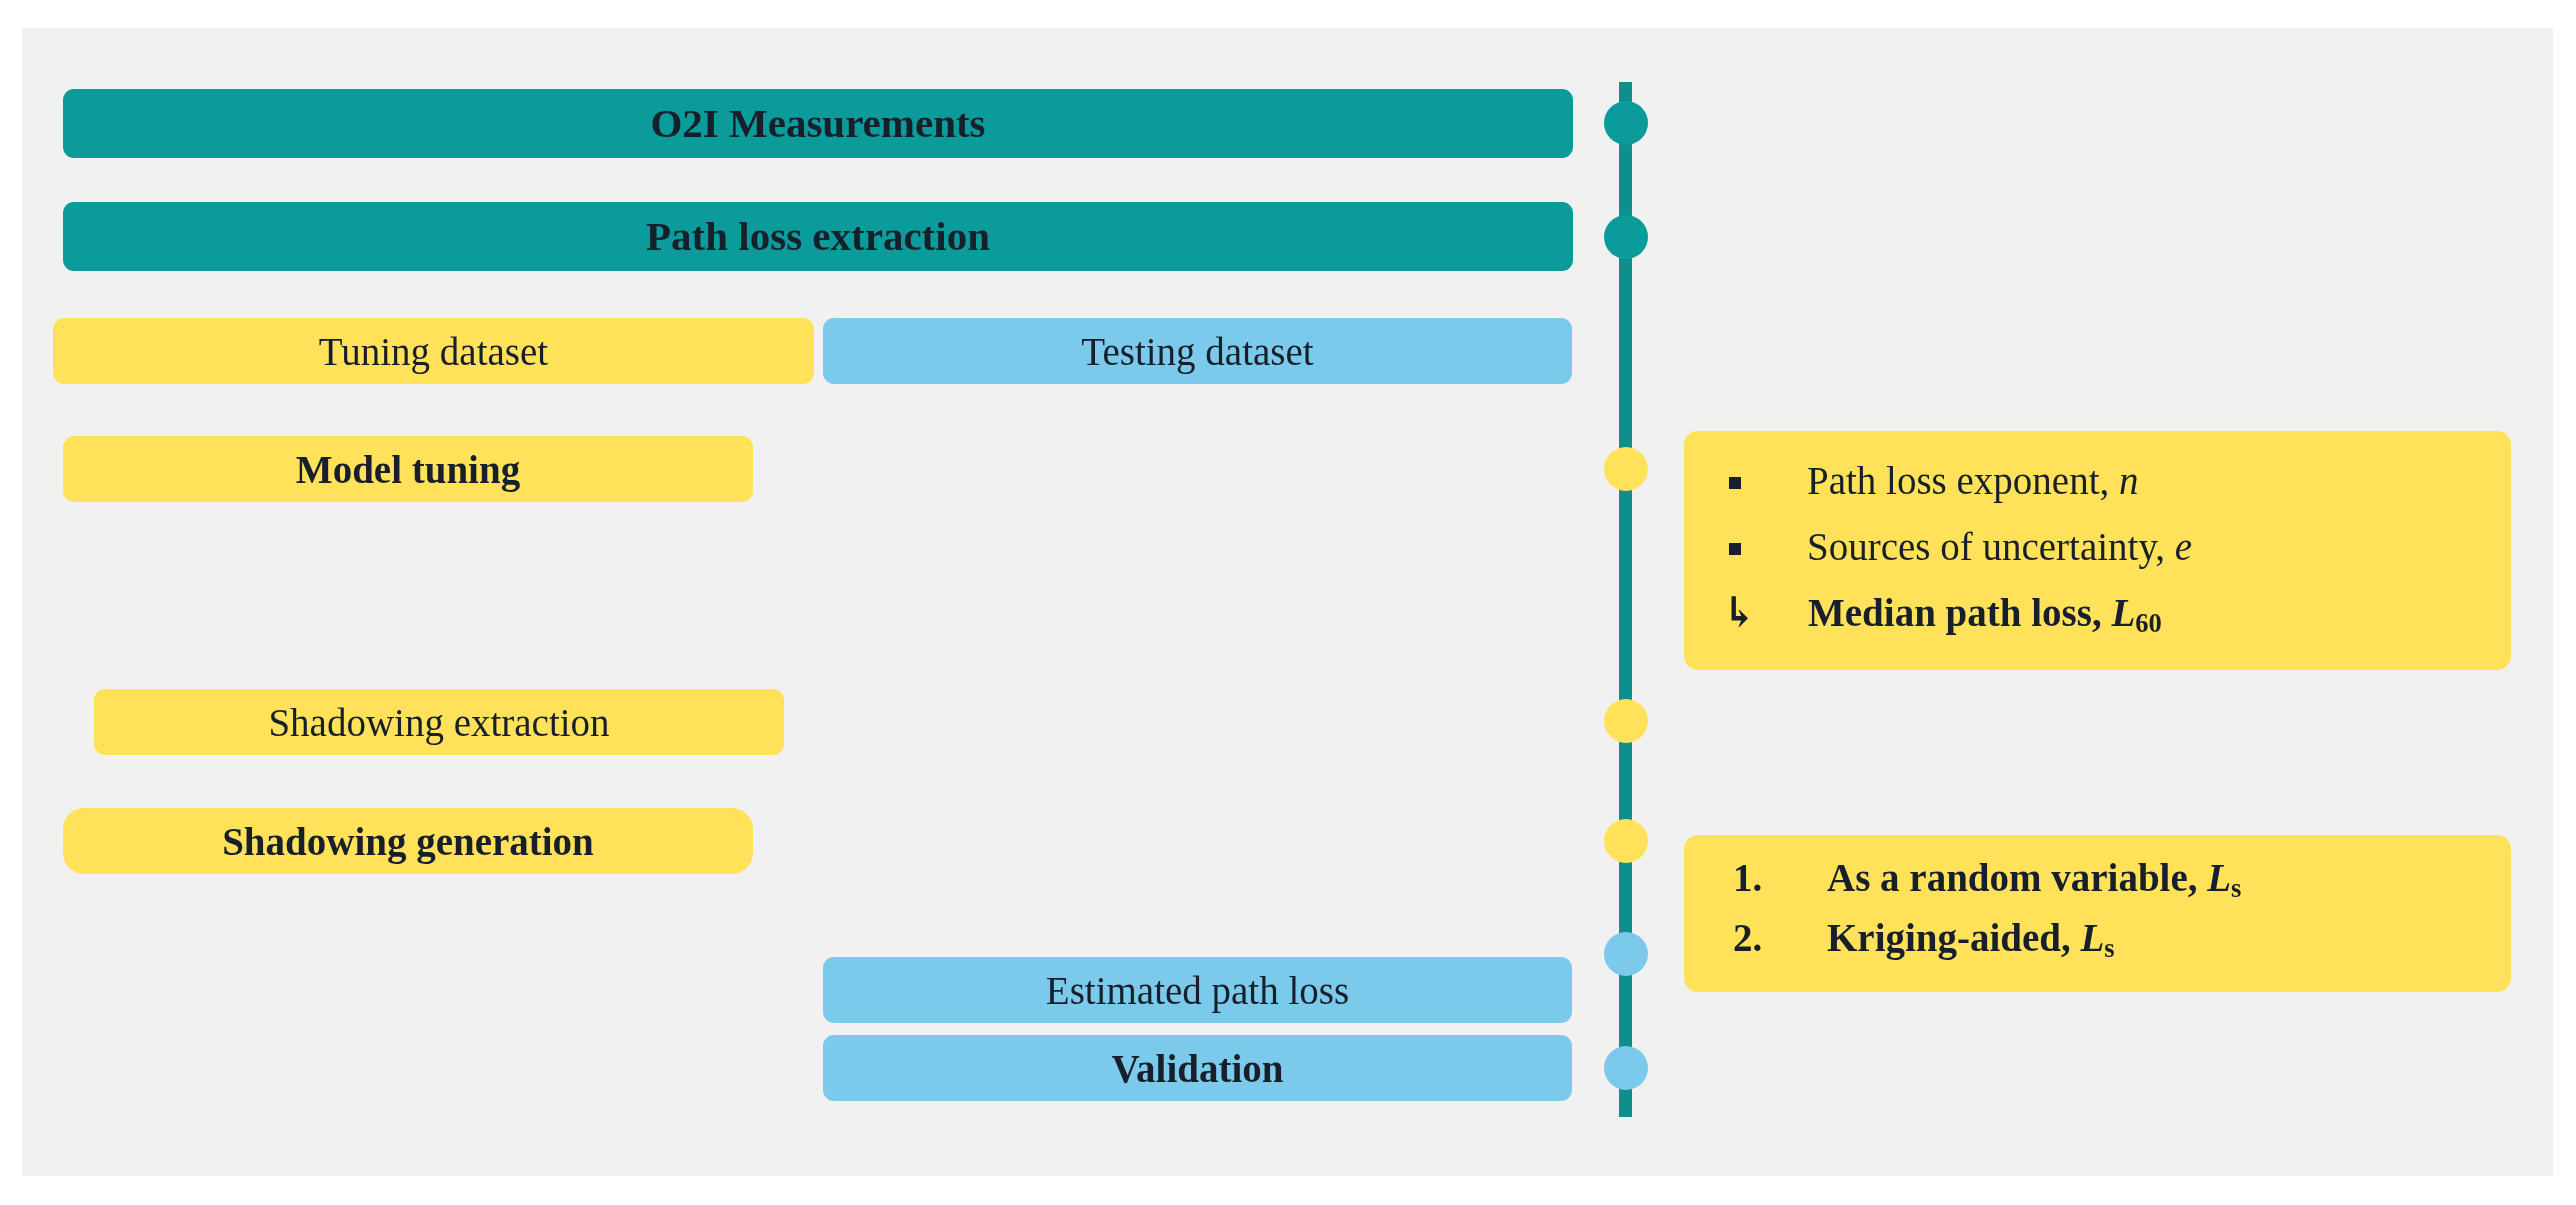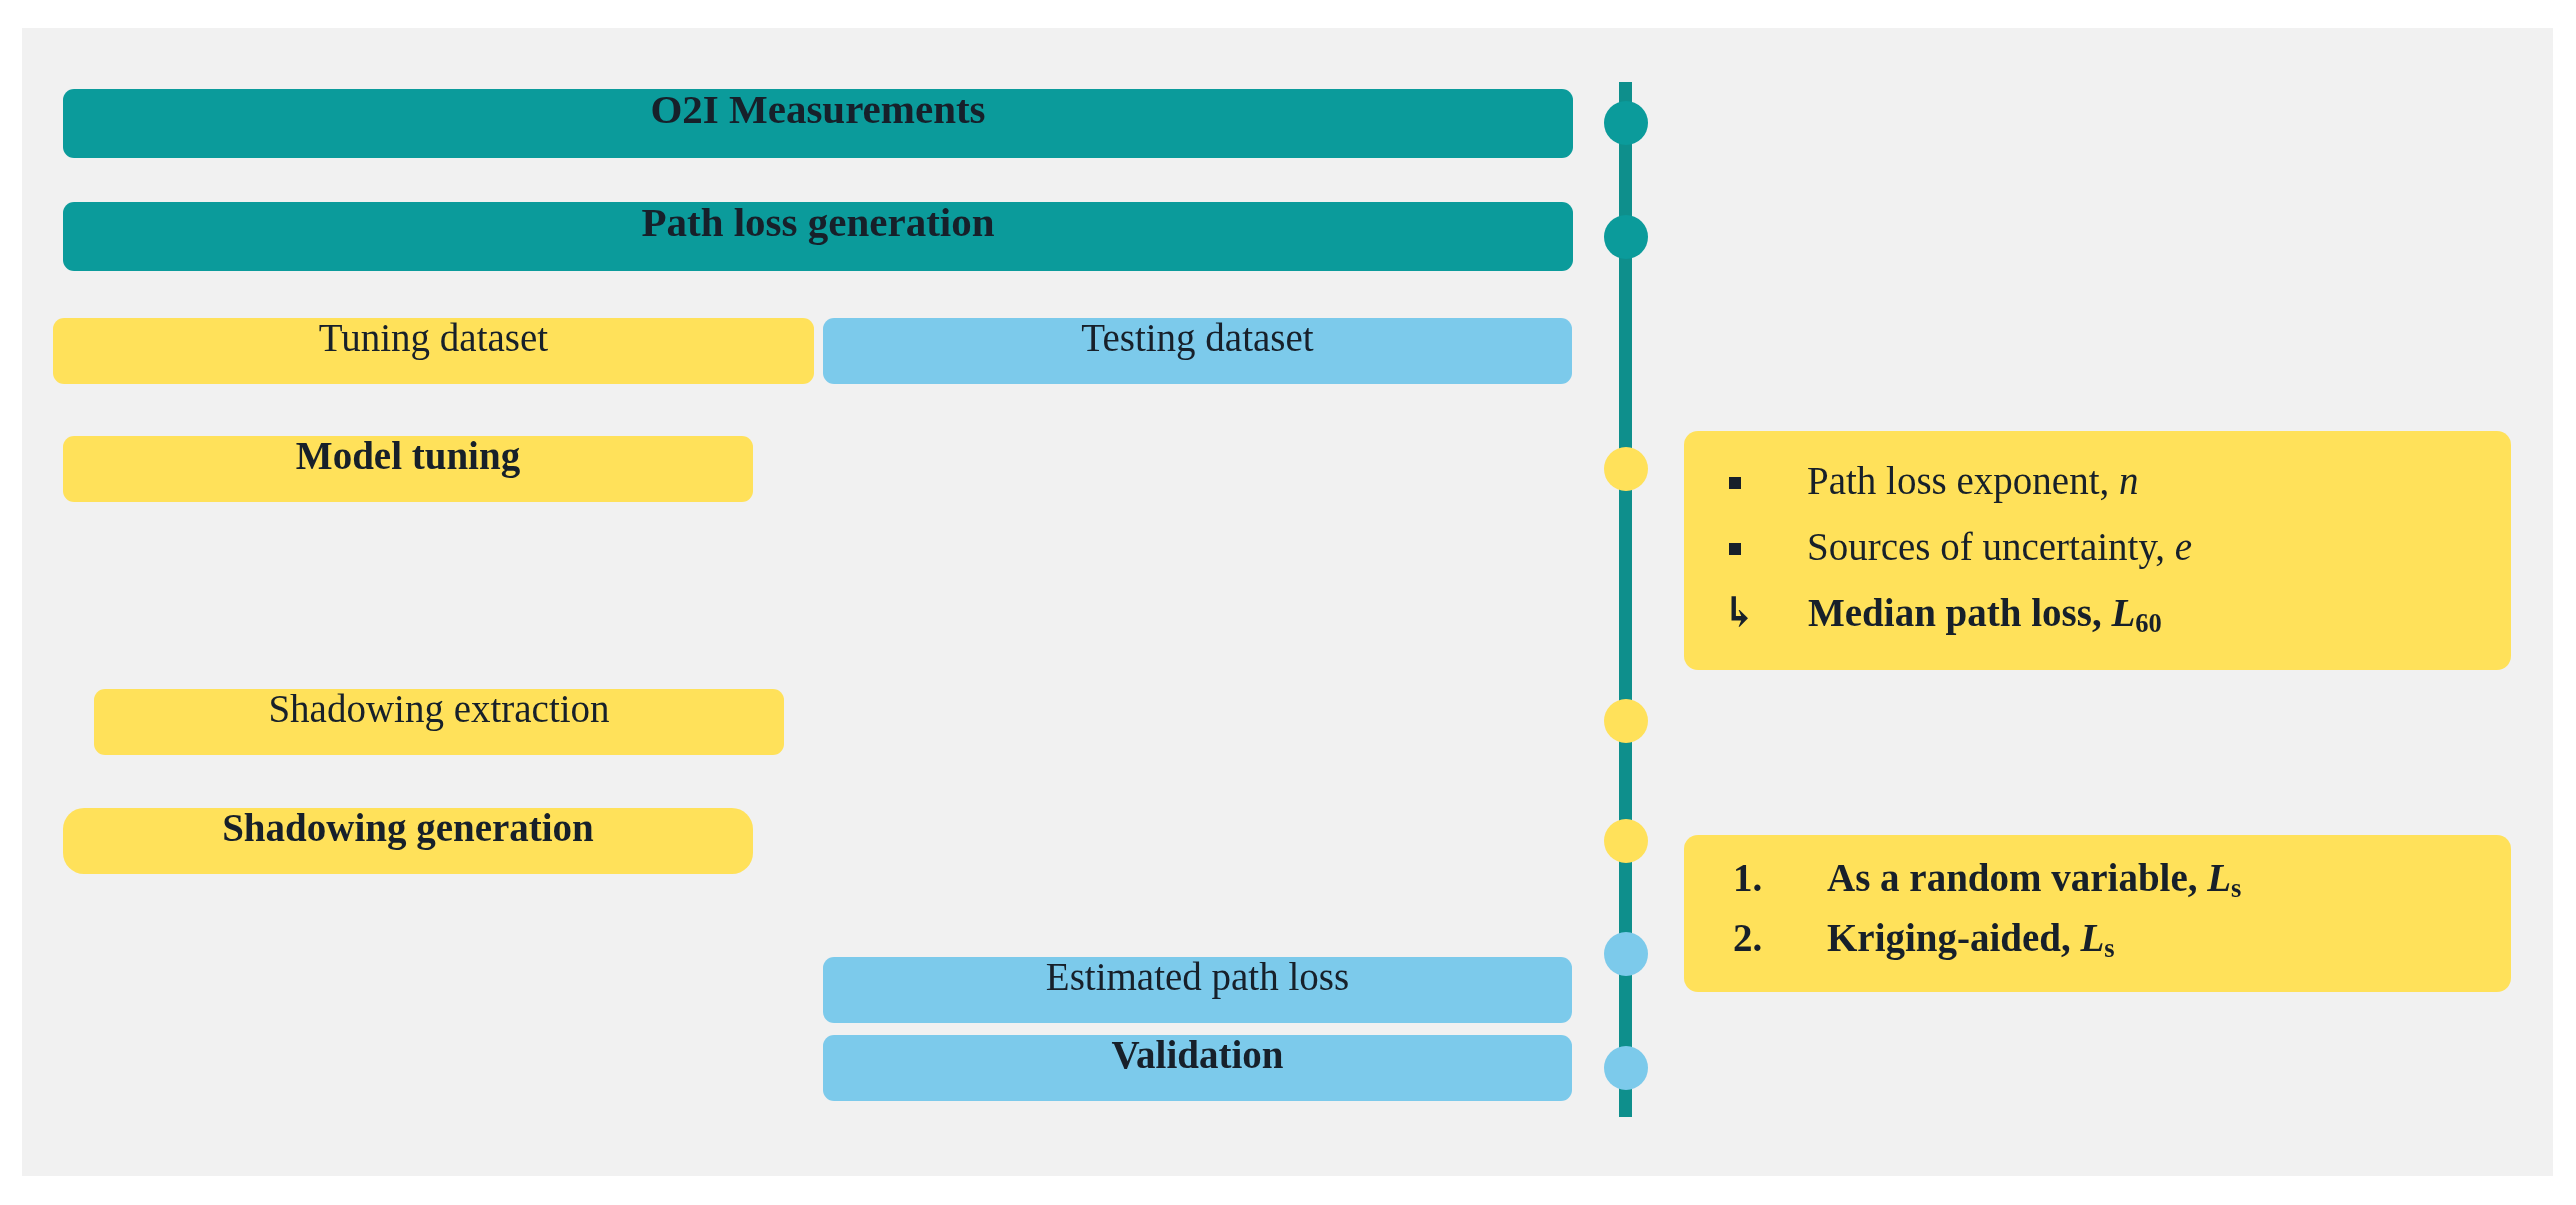--- a/index.html
+++ b/index.html
@@ -22,21 +22,21 @@
     top: 28px;
     width: 2531px;
     height: 1148px;
     background: #f1f1f1;
   }
 
   
   .box {
     position: absolute;
     display: flex;
-    align-items: flex-start;
+    align-items: center;
     justify-content: center;
     border-radius: 11px;
     color: #17202a;
     line-height: 1;
     box-sizing: border-box;
     white-space: nowrap;
     text-align: center;
   }
   .box .lbl { display: block; }
 
@@ -109,21 +109,21 @@
 <body>
 
 <div id="canvas">
   <div id="panel"></div>
 
   <div class="box teal bold" style="left:63px; top:89px; width:1510px; height:69px; font-size:41px;">
     <span class="lbl">O2I Measurements</span>
   </div>
 
   <div class="box teal bold" style="left:63px; top:202px; width:1510px; height:69px; font-size:41px;">
-    <span class="lbl">Path loss generation</span>
+    <span class="lbl">Path loss extraction</span>
   </div>
 
   <div class="box yellow" style="left:53px; top:318px; width:761px; height:66px; font-size:39px;">
     <span class="lbl">Tuning dataset</span>
   </div>
 
   <div class="box blue" style="left:823px; top:318px; width:749px; height:66px; font-size:39px;">
     <span class="lbl">Testing dataset</span>
   </div>
 

